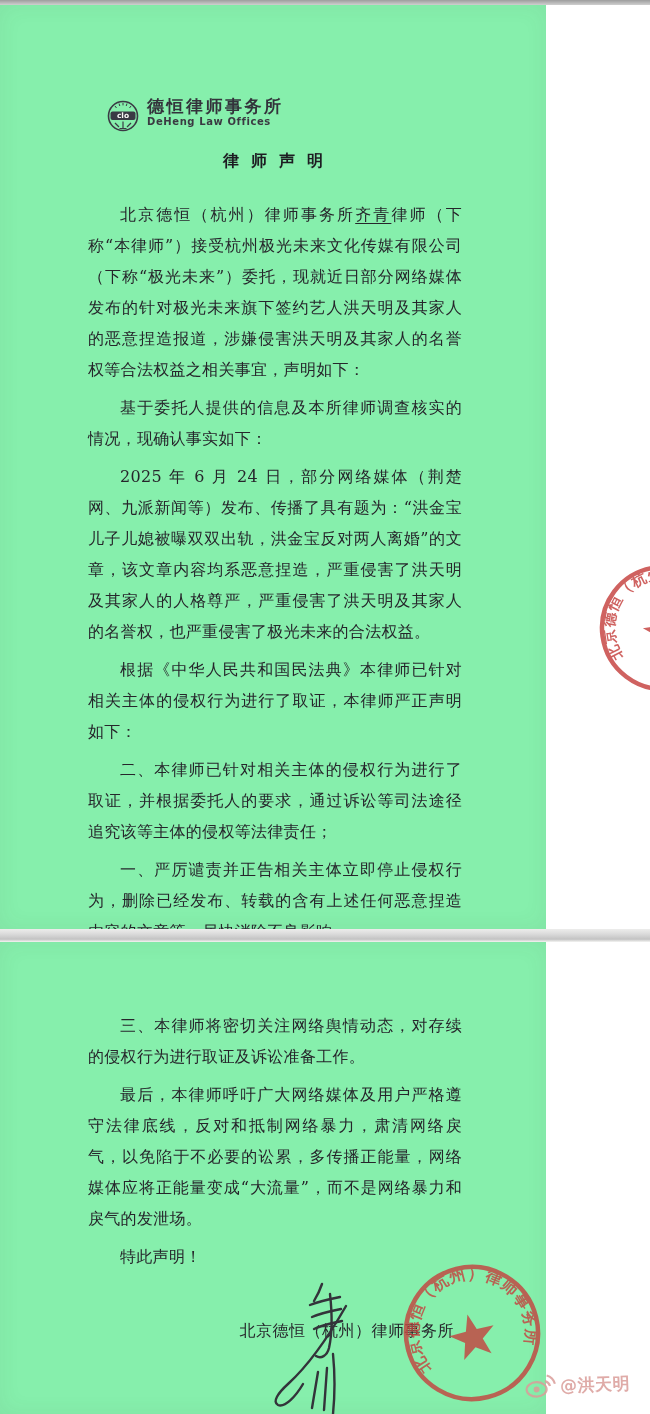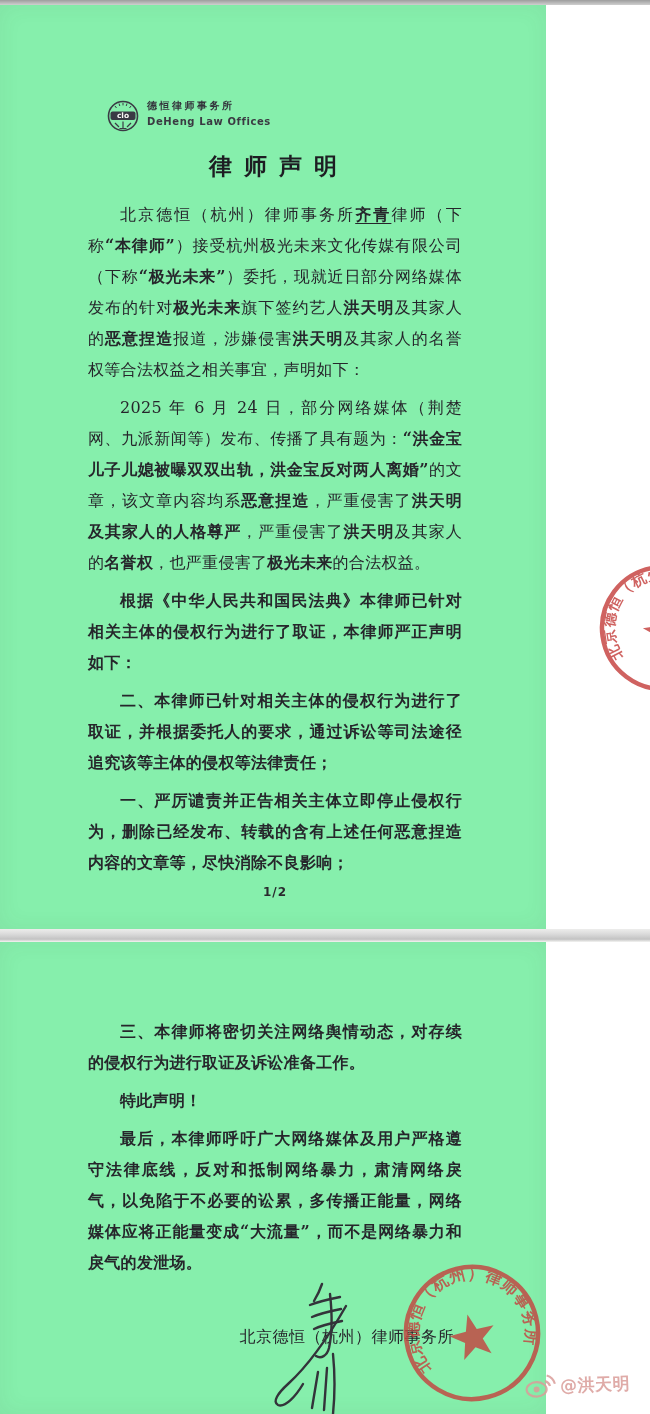--- a/index.html
+++ b/index.html
@@ -12,33 +12,33 @@
   .page{position:absolute;left:0;width:546px;background:#86efac;
     box-shadow:inset 0 0 22px rgba(70,70,70,.07);}
   .page1{top:5px;height:924px;}
   .seam{position:absolute;top:929px;left:0;right:0;height:13px;
     background:linear-gradient(180deg,#ededec 0%,#dadada 40%,#c3c3c3 78%,#f4f4f2 100%);}
   .page2{top:942px;height:472px;}
 
   
   .logo-row{position:absolute;top:92px;left:106px;display:flex;align-items:flex-start;}
   .logo-texts{margin-left:7px;}
-  .logo-cn{font-family:"DejaVu Sans","Liberation Sans",sans-serif;font-size:10px;
+  .logo-cn{font-family:"DejaVu Sans","Liberation Sans",sans-serif;font-size:17px;
     font-weight:600;letter-spacing:2.5px;color:#33333b;line-height:18px;}
   .logo-en{font-family:"DejaVu Sans","Liberation Sans",sans-serif;font-size:10px;
     font-weight:bold;letter-spacing:.6px;color:#3a3a42;line-height:14px;}
 
   .doc-title{position:absolute;top:146px;left:0;width:100%;text-align:center;
-    font-size:23px;font-weight:bold;letter-spacing:12px;text-indent:12px;color:#1d1d22;}
+    font-size:16px;font-weight:bold;letter-spacing:12px;text-indent:12px;color:#1d1d22;}
 
   .body1{position:absolute;top:194px;left:88px;right:84px;}
-  .body2{position:absolute;top:74px;left:88px;right:84px;}
+  .body2{position:absolute;top:68px;left:88px;right:84px;}
   .para{margin:0 0 7px 0;font-size:16px;line-height:31px;text-align:justify;
     text-indent:2em;color:#26262b;letter-spacing:.3px;}
-  .para .b{font-weight:bold;}
+  .para .b{font-weight:normal;}
   .para .u{text-decoration:underline;text-underline-offset:3px;}
 
   .pagenum{margin-top:3px;text-align:center;font-family:"DejaVu Sans","Liberation Sans",sans-serif;
     font-size:12px;font-weight:bold;letter-spacing:1px;color:#2a2a2e;}
 
   .sig{margin-top:42px;text-align:right;padding-right:8px;color:#26262b;}
   .sig-line{font-size:16px;line-height:33px;letter-spacing:.5px;}
 
   .stamp{position:absolute;filter:blur(.3px);pointer-events:none;}
   .stamp1{left:596px;top:556px;}
@@ -80,20 +80,21 @@
         <div class="logo-cn">德恒律师事务所</div>
         <div class="logo-en">DeHeng Law Offices</div>
       </div>
     </div>
 
     <div class="doc-title">律师声明</div>
 
     <div class="body1">
       <div>
           <p class="para"><span>北京德恒（杭州）律师事务所</span><span class="b u">齐青</span><span>律师（下称</span><span class="b">“本律师”</span><span>）接受杭州极光未来文化传媒有限公司（下称</span><span class="b">“极光未来”</span><span>）委托，现就近日部分网络媒体发布的针对</span><span class="b">极光未来</span><span>旗下签约艺人</span><span class="b">洪天明</span><span>及其家人的</span><span class="b">恶意捏造</span><span>报道，涉嫌侵害</span><span class="b">洪天明</span><span>及其家人的名誉权等合法权益之相关事宜，声明如下：</span></p>
+          <p class="para"><span class="b">基于委托人提供的信息及本所律师调查核实的情况，现确认事实如下：</span></p>
           <p class="para"><span>2025 年 6 月 24 日，部分网络媒体（荆楚网、九派新闻等）发布、传播了具有题为：</span><span class="b">“洪金宝儿子儿媳被曝双双出轨，洪金宝反对两人离婚”</span><span>的文章，该文章内容均系</span><span class="b">恶意捏造</span><span>，严重侵害了</span><span class="b">洪天明及其家人的人格尊严</span><span>，严重侵害了</span><span class="b">洪天明</span><span>及其家人的</span><span class="b">名誉权</span><span>，也严重侵害了</span><span class="b">极光未来</span><span>的合法权益。</span></p>
           <p class="para"><span class="b">根据《中华人民共和国民法典》本律师已针对相关主体的侵权行为进行了取证，本律师严正声明如下：</span></p>
           <p class="para"><span class="b">二、本律师已针对相关主体的侵权行为进行了取证，并根据委托人的要求，通过诉讼等司法途径追究该等主体的侵权等法律责任；</span></p>
           <p class="para"><span class="b">一、严厉谴责并正告相关主体立即停止侵权行为，删除已经发布、转载的含有上述任何恶意捏造内容的文章等，尽快消除不良影响；</span></p>
         </div>
       <div class="pagenum">1/2</div>
     </div>
 
     <svg class="stamp stamp1" width="134" height="134" viewBox="0 0 134 134">
       <g transform="rotate(-8 67 67)" opacity="0.82">
@@ -106,22 +107,22 @@
       </g>
     </svg>
   </div>
 
   <div class="seam"></div>
 
   <div class="page page2">
     <div class="body2">
       <div>
           <p class="para"><span class="b">三、本律师将密切关注网络舆情动态，对存续的侵权行为进行取证及诉讼准备工作。</span></p>
+          <p class="para"><span class="b">最后，本律师呼吁广大网络媒体及用户严格遵守法律底线，反对和抵制网络暴力，肃清网络戾气，以免陷于不必要的讼累，多传播正能量，网络媒体应将正能量变成“大流量”，而不是网络暴力和戾气的发泄场。</span></p>
           <p class="para"><span class="b">特此声明！</span></p>
-          <p class="para"><span class="b">最后，本律师呼吁广大网络媒体及用户严格遵守法律底线，反对和抵制网络暴力，肃清网络戾气，以免陷于不必要的讼累，多传播正能量，网络媒体应将正能量变成“大流量”，而不是网络暴力和戾气的发泄场。</span></p>
         </div>
       <div class="sig">
         <div class="sig-line">北京德恒（杭州）律师事务所</div>
       </div>
     </div>
   </div>
 
   <svg class="stamp stamp2" width="146" height="146" viewBox="0 0 146 146">
     <g transform="rotate(-14 73 73)" opacity="0.8">
       <circle cx="73" cy="73" r="66" fill="none" stroke="#c5403e" stroke-width="4.5"></circle>

